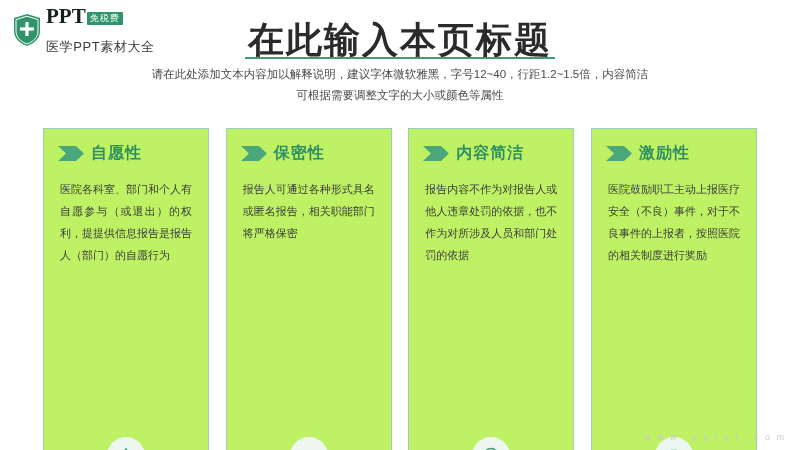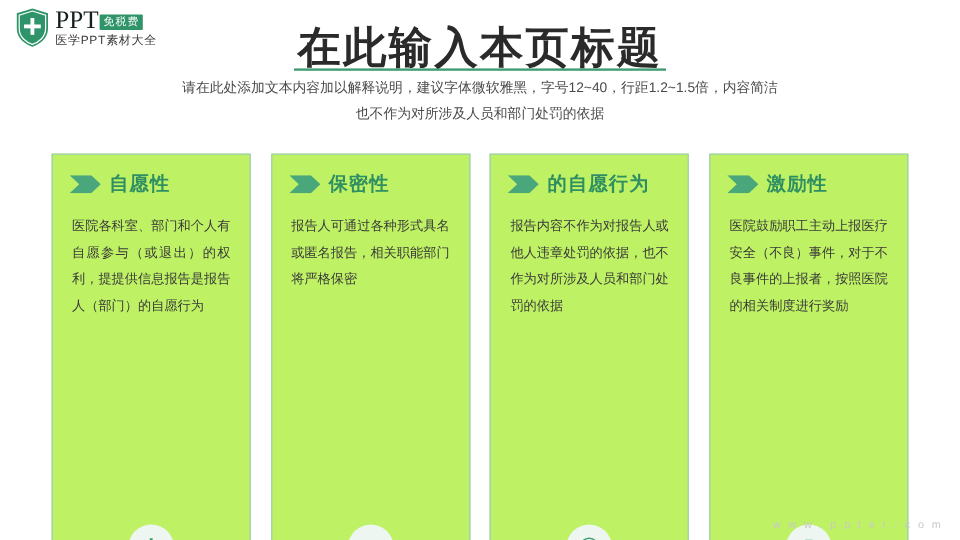--- a/index.html
+++ b/index.html
@@ -33,40 +33,40 @@
   .logo-text {
     margin-left: 4px;
     line-height: 1;
   }
   .logo-main {
     display: flex;
     align-items: flex-end;
   }
   .logo-ppt {
     font-family: "Liberation Serif", serif;
-    font-weight: normal;
+    font-weight: bold;
     font-size: 21px;
     color: #14201e;
     letter-spacing: 0px;
   }
   .logo-badge {
     background: #2f9469;
     color: #ffffff;
     font-size: 9px;
     padding: 2px 3px;
     margin-left: 1px;
     margin-bottom: 2px;
     border-radius: 1px;
     letter-spacing: 1px;
   }
   .logo-sub {
-    font-size: 10px;
+    font-size: 13px;
     color: #3b3b3b;
     letter-spacing: 0.6px;
-    margin-top: 3px;
+    margin-top: 13px;
   }
 
   
   .page-title {
     position: absolute;
     top: 16px;
     left: 0;
     width: 100%;
     text-align: center;
     font-size: 36px;
@@ -178,21 +178,21 @@
       <span class="logo-badge">免税费</span>
     </div>
     <div class="logo-sub">医学PPT素材大全</div>
   </div>
 </div>
 
 <div class="page-title">在此输入本页标题</div>
 <div class="title-rule"></div>
 <div class="subtitle">
   <div>请在此处添加文本内容加以解释说明，建议字体微软雅黑，字号12~40，行距1.2~1.5倍，内容简洁</div>
-  <div>也不作为对所涉及人员和部门处罚的依据</div>
+  <div>可根据需要调整文字的大小或颜色等属性</div>
 </div>
 
 <div class="cards">
 
   <div class="card">
     <div class="card-head">
       <svg class="arrow" viewBox="0 0 26 15">
         <polygon points="0,0 18,0 26,7.5 18,15 0,15 8,7.5" fill="#4aa77c"></polygon>
       </svg>
       <span class="card-title">自愿性</span>
@@ -224,21 +224,21 @@
         <path d="M10.5 9 L17 9" stroke="#3f9d74" stroke-width="1.1"></path>
       </svg>
     </div>
   </div>
 
   <div class="card">
     <div class="card-head">
       <svg class="arrow" viewBox="0 0 26 15">
         <polygon points="0,0 18,0 26,7.5 18,15 0,15 8,7.5" fill="#4aa77c"></polygon>
       </svg>
-      <span class="card-title">的自愿行为</span>
+      <span class="card-title">内容简洁</span>
     </div>
     <div class="card-body">报告内容不作为对报告人或他人违章处罚的依据，也不作为对所涉及人员和部门处罚的依据</div>
     <div class="card-icon">
       <svg width="20" height="20" viewBox="0 0 20 20">
         <circle cx="10" cy="10" r="7.5" fill="none" stroke="#3f9d74" stroke-width="1.3"></circle>
         <rect x="9.2" y="5.6" width="1.6" height="8.8" fill="#3f9d74"></rect>
         <rect x="5.6" y="9.2" width="8.8" height="1.6" fill="#3f9d74"></rect>
       </svg>
     </div>
   </div>

